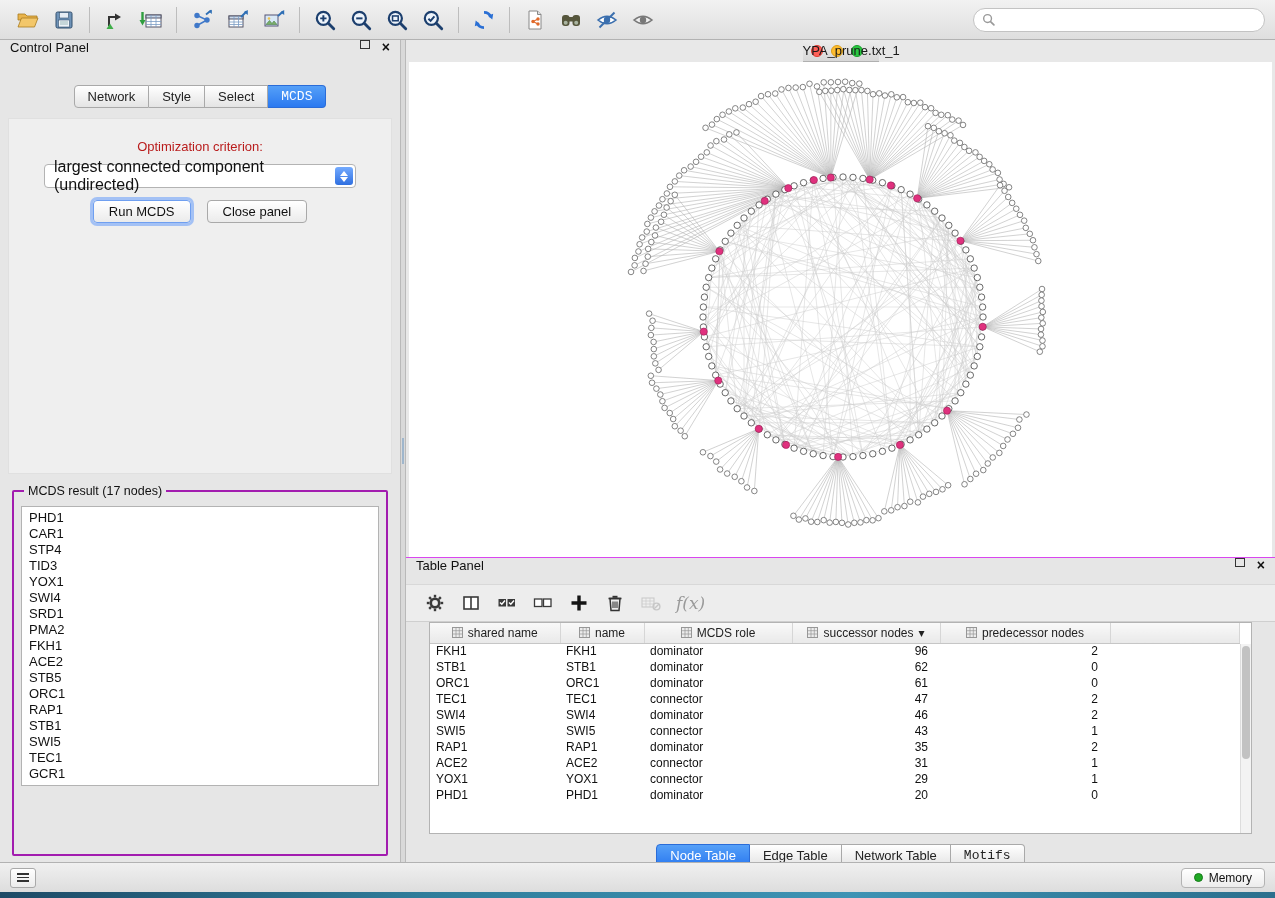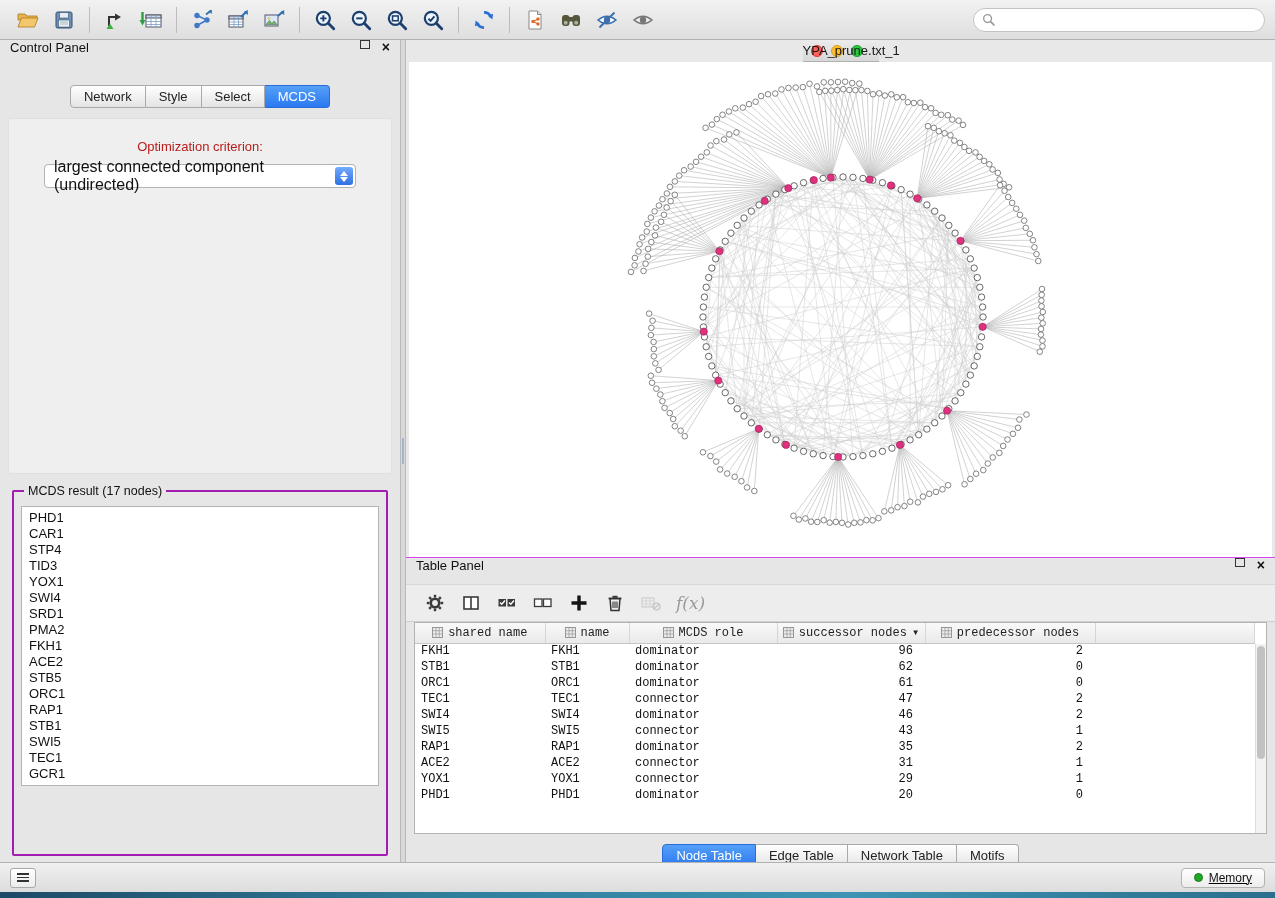--- a/index.html
+++ b/index.html
@@ -24,21 +24,21 @@
   .control-panel { width:400px; flex:none; background:#e6e6e6; display:flex; flex-direction:column; }
   .panel-header { height:26px; flex:none; display:flex; align-items:flex-start; padding:0 10px; font-size:13px; color:#111; }
   .panel-header .spacer { flex:1; }
   .float-box { width:10px; height:9px; border:1.5px solid #333; display:inline-block; margin-right:12px; }
   .close-glyph { font-size:14px; font-weight:bold; color:#111; line-height:1; }
 
   .seg-tabs { display:flex; justify-content:center; padding:4px 0 8px; flex:none; }
   .seg-tab { font-size:13px; padding:3px 13px; background:linear-gradient(#ffffff,#e4e4e4); border:1px solid #a9a9a9;
              border-left:none; color:#222; cursor:default;margin-top:15px; }
   .seg-tab:first-child { border-left:1px solid #a9a9a9; border-radius:4px 0 0 4px; }
-  .seg-tab:last-child { border-radius:0 4px 4px 0; }
+  .seg-tab:last-child { border-radius:0 4px 4px 0;font-family:Liberation Mono, monospace; }
   .seg-tab.active { background:linear-gradient(#55a0f8,#2b79f0); color:#fff; border-color:#2a6cd8; }
 
   .cp-upper { height:356px; flex:none; margin:2px 8px 0; background:#efefef; border:1px solid #e0e0e0;
               display:flex; flex-direction:column; align-items:center; }
   .opt-label { font-size:13px; color:#b91c1c; margin-top:20px; }
   .dropdown { margin-top:10px; width:312px; height:24px; background:#fff; border:1px solid #b3b3b3; border-radius:4px;
               display:flex; align-items:center; padding:0 24px 0 9px; position:relative; font-size:16px; color:#111; }
   .dd-stepper { position:absolute; right:2px; top:2px; width:18px; height:18px; border-radius:3px;
                 background:linear-gradient(#74abff,#2f6fe0); display:flex; flex-direction:column;
                 align-items:center; justify-content:center; gap:1px; }
@@ -72,36 +72,36 @@
   .net-canvas svg { display:block; }
 
   
   .table-panel { flex:1; min-height:0; background:#e6e6e6; display:flex; flex-direction:column; }
   .tp-toolbar { height:38px; flex:none; background:#ededed; border-top:1px solid #d8d8d8; border-bottom:1px solid #cfcfcf;
                 display:flex; align-items:center; padding:0 14px; gap:6px; }
   .tp-btn { width:30px; height:30px; display:flex; align-items:center; justify-content:center; border-radius:4px; flex:none; }
   .tp-btn.disabled { opacity:0.45; }
   .fx-label { font-family:"DejaVu Serif", serif; font-style:italic; font-size:17px; color:#9a9a9a; margin-left:4px; }
 
-  .table-wrap { flex:1; min-height:0; margin:0 8px; background:#fff; border:1px solid #b3b3b3; position:relative; overflow:hidden;font-family:Liberation Mono, monospace; }
+  .table-wrap { flex:1; min-height:0; margin:0 23px; background:#fff; border:1px solid #b3b3b3; position:relative; overflow:hidden; }
   table.node-table { border-collapse:collapse; width:calc(100% - 11px); table-layout:fixed; }
   .node-table thead th { background:linear-gradient(#f9f9f9,#e9e9e9); border-right:1px solid #d6d6d6; border-bottom:1px solid #c6c6c6;
                          height:20px; font-weight:normal; font-size:12px; color:#222; padding:0 4px; white-space:nowrap;
                          overflow:hidden; }
   .th-inner { display:flex; align-items:center; justify-content:center; gap:5px; }
   .node-table td { font-size:12px; color:#111; height:16px; padding:0 6px; white-space:nowrap; overflow:hidden; }
   td.cr { text-align:right; padding-right:12px; }
   .vscroll { position:absolute; top:21px; right:0; bottom:0; width:11px; background:#f3f3f3; border-left:1px solid #ddd; }
   .vscroll .thumb { position:absolute; top:2px; left:1px; width:8px; height:60%; background:#c2c2c2; border-radius:4px; }
 
   .tp-tabs { height:28px; flex:none; display:flex; align-items:center; justify-content:center; }
 
   
   .statusbar { height:30px; flex:none; background:linear-gradient(#f0f0f0,#dddddd); border-top:1px solid #b2b2b2;
-               display:flex; align-items:center; padding:0 10px;text-decoration:underline; }
+               display:flex; align-items:center; padding:0 10px; }
   .menu-btn { width:26px; height:20px; background:linear-gradient(#fff,#ececec); border:1px solid #a9a9a9; border-radius:3px;
               display:flex; flex-direction:column; justify-content:center; align-items:center; gap:2px; }
   .menu-btn i { display:block; width:12px; height:1.5px; background:#333; }
   .memory-btn { margin-left:auto; display:flex; align-items:center; gap:6px; background:linear-gradient(#fff,#ececec);
                 border:1px solid #b3b3b3; border-radius:4px; padding:2px 12px; font-size:12px; color:#111; }
   .mem-dot { width:9px; height:9px; border-radius:50%; background:#1fa824; border:1px solid #157a18; }
 
   .desktop-strip { height:6px; flex:none; background:linear-gradient(90deg,#1d4a66,#2f7d9b,#3e93b4,#2b6f8d); }
 </style>
 </head>
@@ -269,20 +269,24 @@
       </div>
 
       <div class="cp-upper">
         <div class="opt-label">Optimization criterion:</div>
         <div class="dropdown">
           <span>largest connected component (undirected)</span>
           <span class="dd-stepper">
               <i class="dd-up"></i>
               <i class="dd-down"></i>
             </span>
+        </div>
+        <div class="btn-row">
+          <button class="pbtn focused">Run MCDS</button>
+          <button class="pbtn">Close panel</button>
         </div>
       </div>
 
       <fieldset class="mcds-fieldset">
         <legend>MCDS result (17 nodes)</legend>
         <div class="mcds-list">
             <div class="mcds-item">PHD1</div>
             <div class="mcds-item">CAR1</div>
             <div class="mcds-item">STP4</div>
             <div class="mcds-item">TID3</div>

